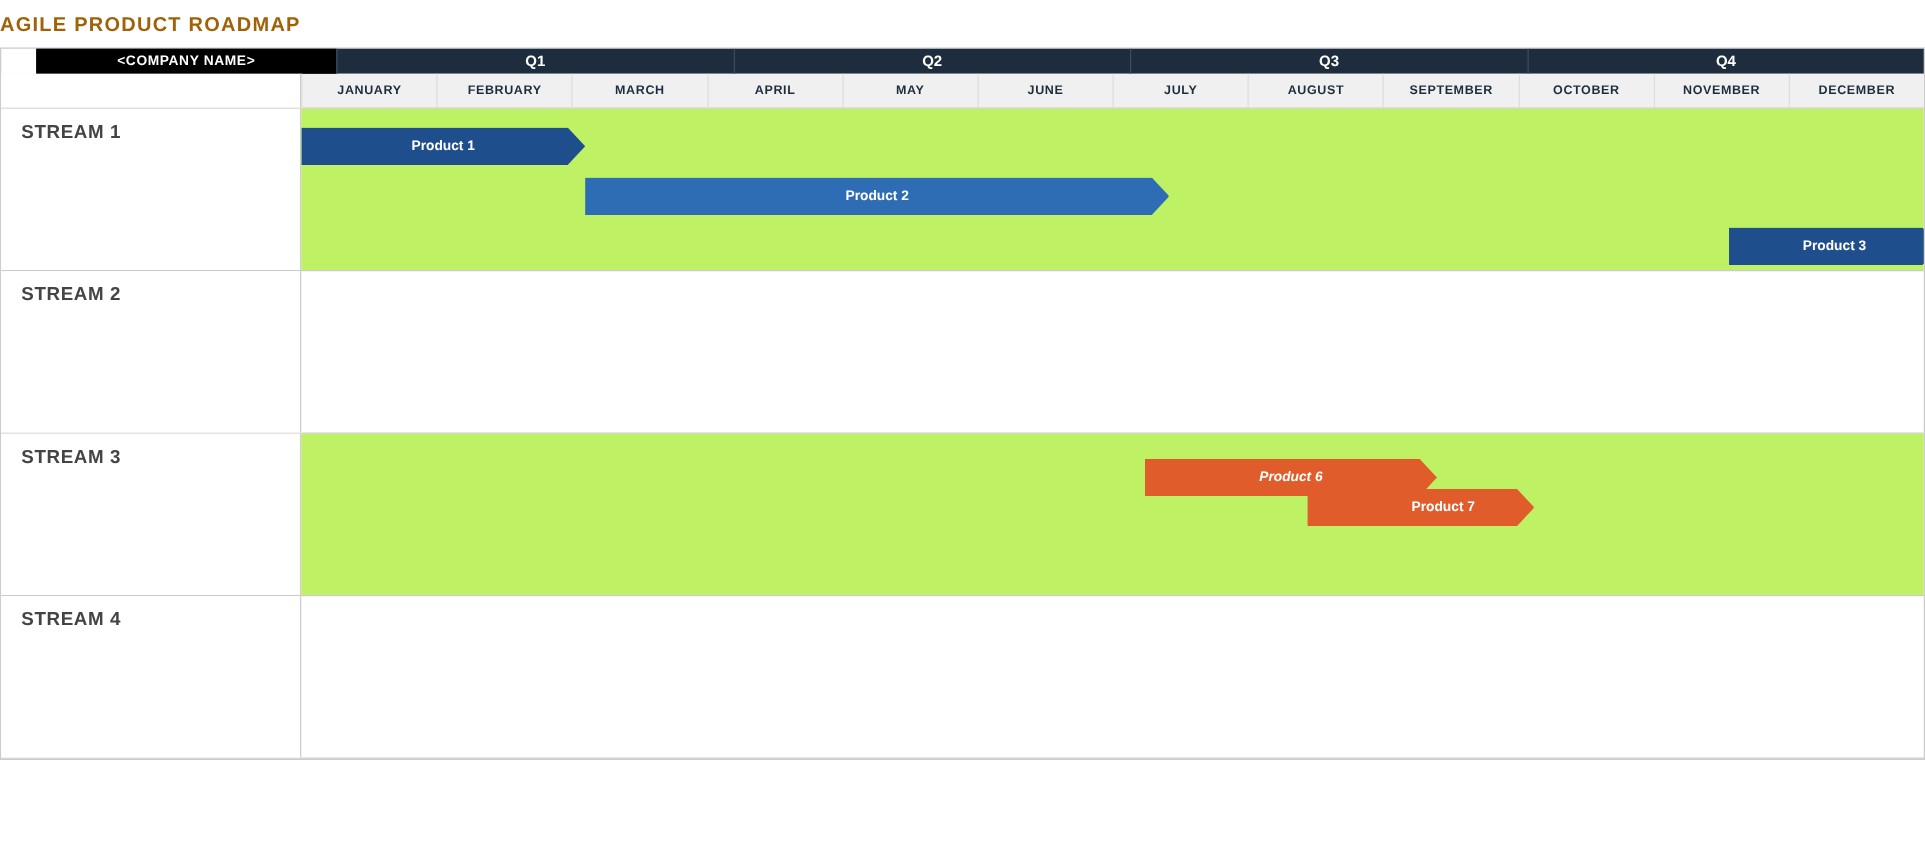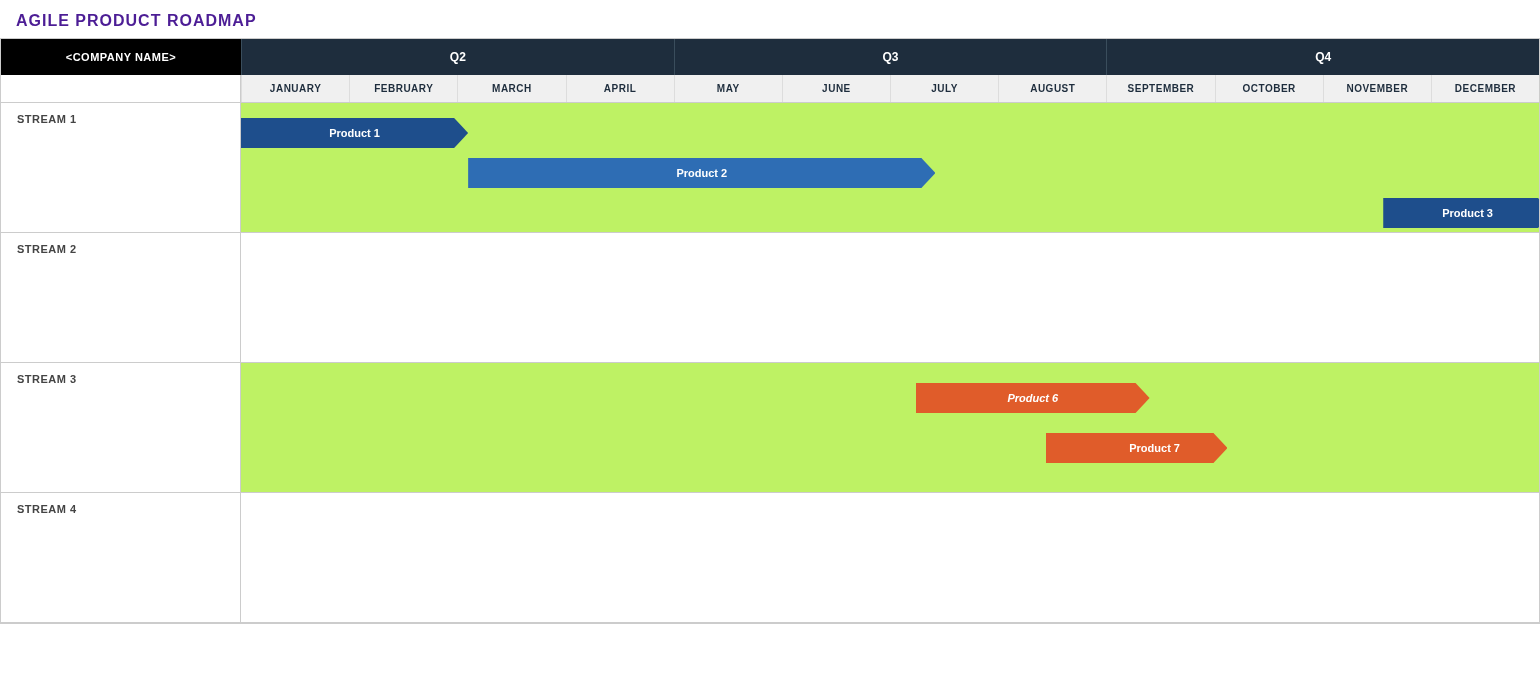--- a/index.html
+++ b/index.html
@@ -7,36 +7,37 @@
       font-family: Arial, sans-serif;
       background: #fff;
       width: 1540px;
       min-height: 691px;
       overflow-x: hidden;
     }
 
     .page-title {
       font-size: 16px;
       font-weight: bold;
-      color: #4c1d95;
-      padding: 12px 16px 8px;
+      color: #a16207;
+      padding: 12px 0 8px;
       letter-spacing: 1px;
       text-transform: uppercase;
     }
 
     .roadmap-container {
       width: 100%;
       border: 1px solid #ccc;
     }
 
     
     .header-row {
       display: flex;
-      height: 36px;
+      height: 20px;
       background: #1e2d3d;
+      margin-left: 28px;
     }
 
     .company-cell {
       width: 240px;
       min-width: 240px;
       background: #000;
       display: flex;
       align-items: center;
       justify-content: center;
       color: #fff;
@@ -101,21 +102,21 @@
     }
 
     .stream-label {
       width: 240px;
       min-width: 240px;
       background: #fff;
       border-right: 1px solid #ccc;
       display: flex;
       align-items: flex-start;
       padding: 10px 16px;
-      font-size: 11px;
+      font-size: 15px;
       font-weight: bold;
       color: #444;
       letter-spacing: 0.5px;
     }
 
     .stream-content {
       flex: 1;
       background: #bef264;
       position: relative;
       overflow: hidden;
@@ -137,20 +138,21 @@
 </head>
 <body>
 
 <div class="page-title">AGILE PRODUCT ROADMAP</div>
 
 <div class="roadmap-container">
 
   <div class="header-row">
     <div class="company-cell">&lt;COMPANY NAME&gt;</div>
     <div class="quarters-row" id="quarters-row">
+        <div class="quarter">Q1</div>
         <div class="quarter">Q2</div>
         <div class="quarter">Q3</div>
         <div class="quarter">Q4</div>
       </div>
   </div>
 
   <div class="months-row">
     <div class="label-cell"></div>
     <div class="months-grid" id="months-grid">
         <div class="month">JANUARY</div>
@@ -177,21 +179,21 @@
           <div class="bar" style="left: 88%; width: 13%; top: 95px; background: rgb(30, 78, 140);">Product 3</div>
         </div>
       </div>
       <div class="stream-row">
         <div class="stream-label">STREAM 2</div>
       </div>
       <div class="stream-row">
         <div class="stream-label">STREAM 3</div>
         <div class="stream-content">
           <div class="bar" style="left: 52%; width: 18%; top: 20px; background: rgb(224, 92, 42); font-style: italic;">Product 6</div>
-          <div class="bar" style="left: 62%; width: 14%; top: 70px; background: rgb(224, 92, 42); padding-left: 36px;">Product 7</div>
+          <div class="bar" style="left: 62%; width: 14%; top: 44px; background: rgb(224, 92, 42); padding-left: 36px;">Product 7</div>
         </div>
       </div>
       <div class="stream-row">
         <div class="stream-label">STREAM 4</div>
       </div>
     </div>
 
 </div>
 
 </body></html>

